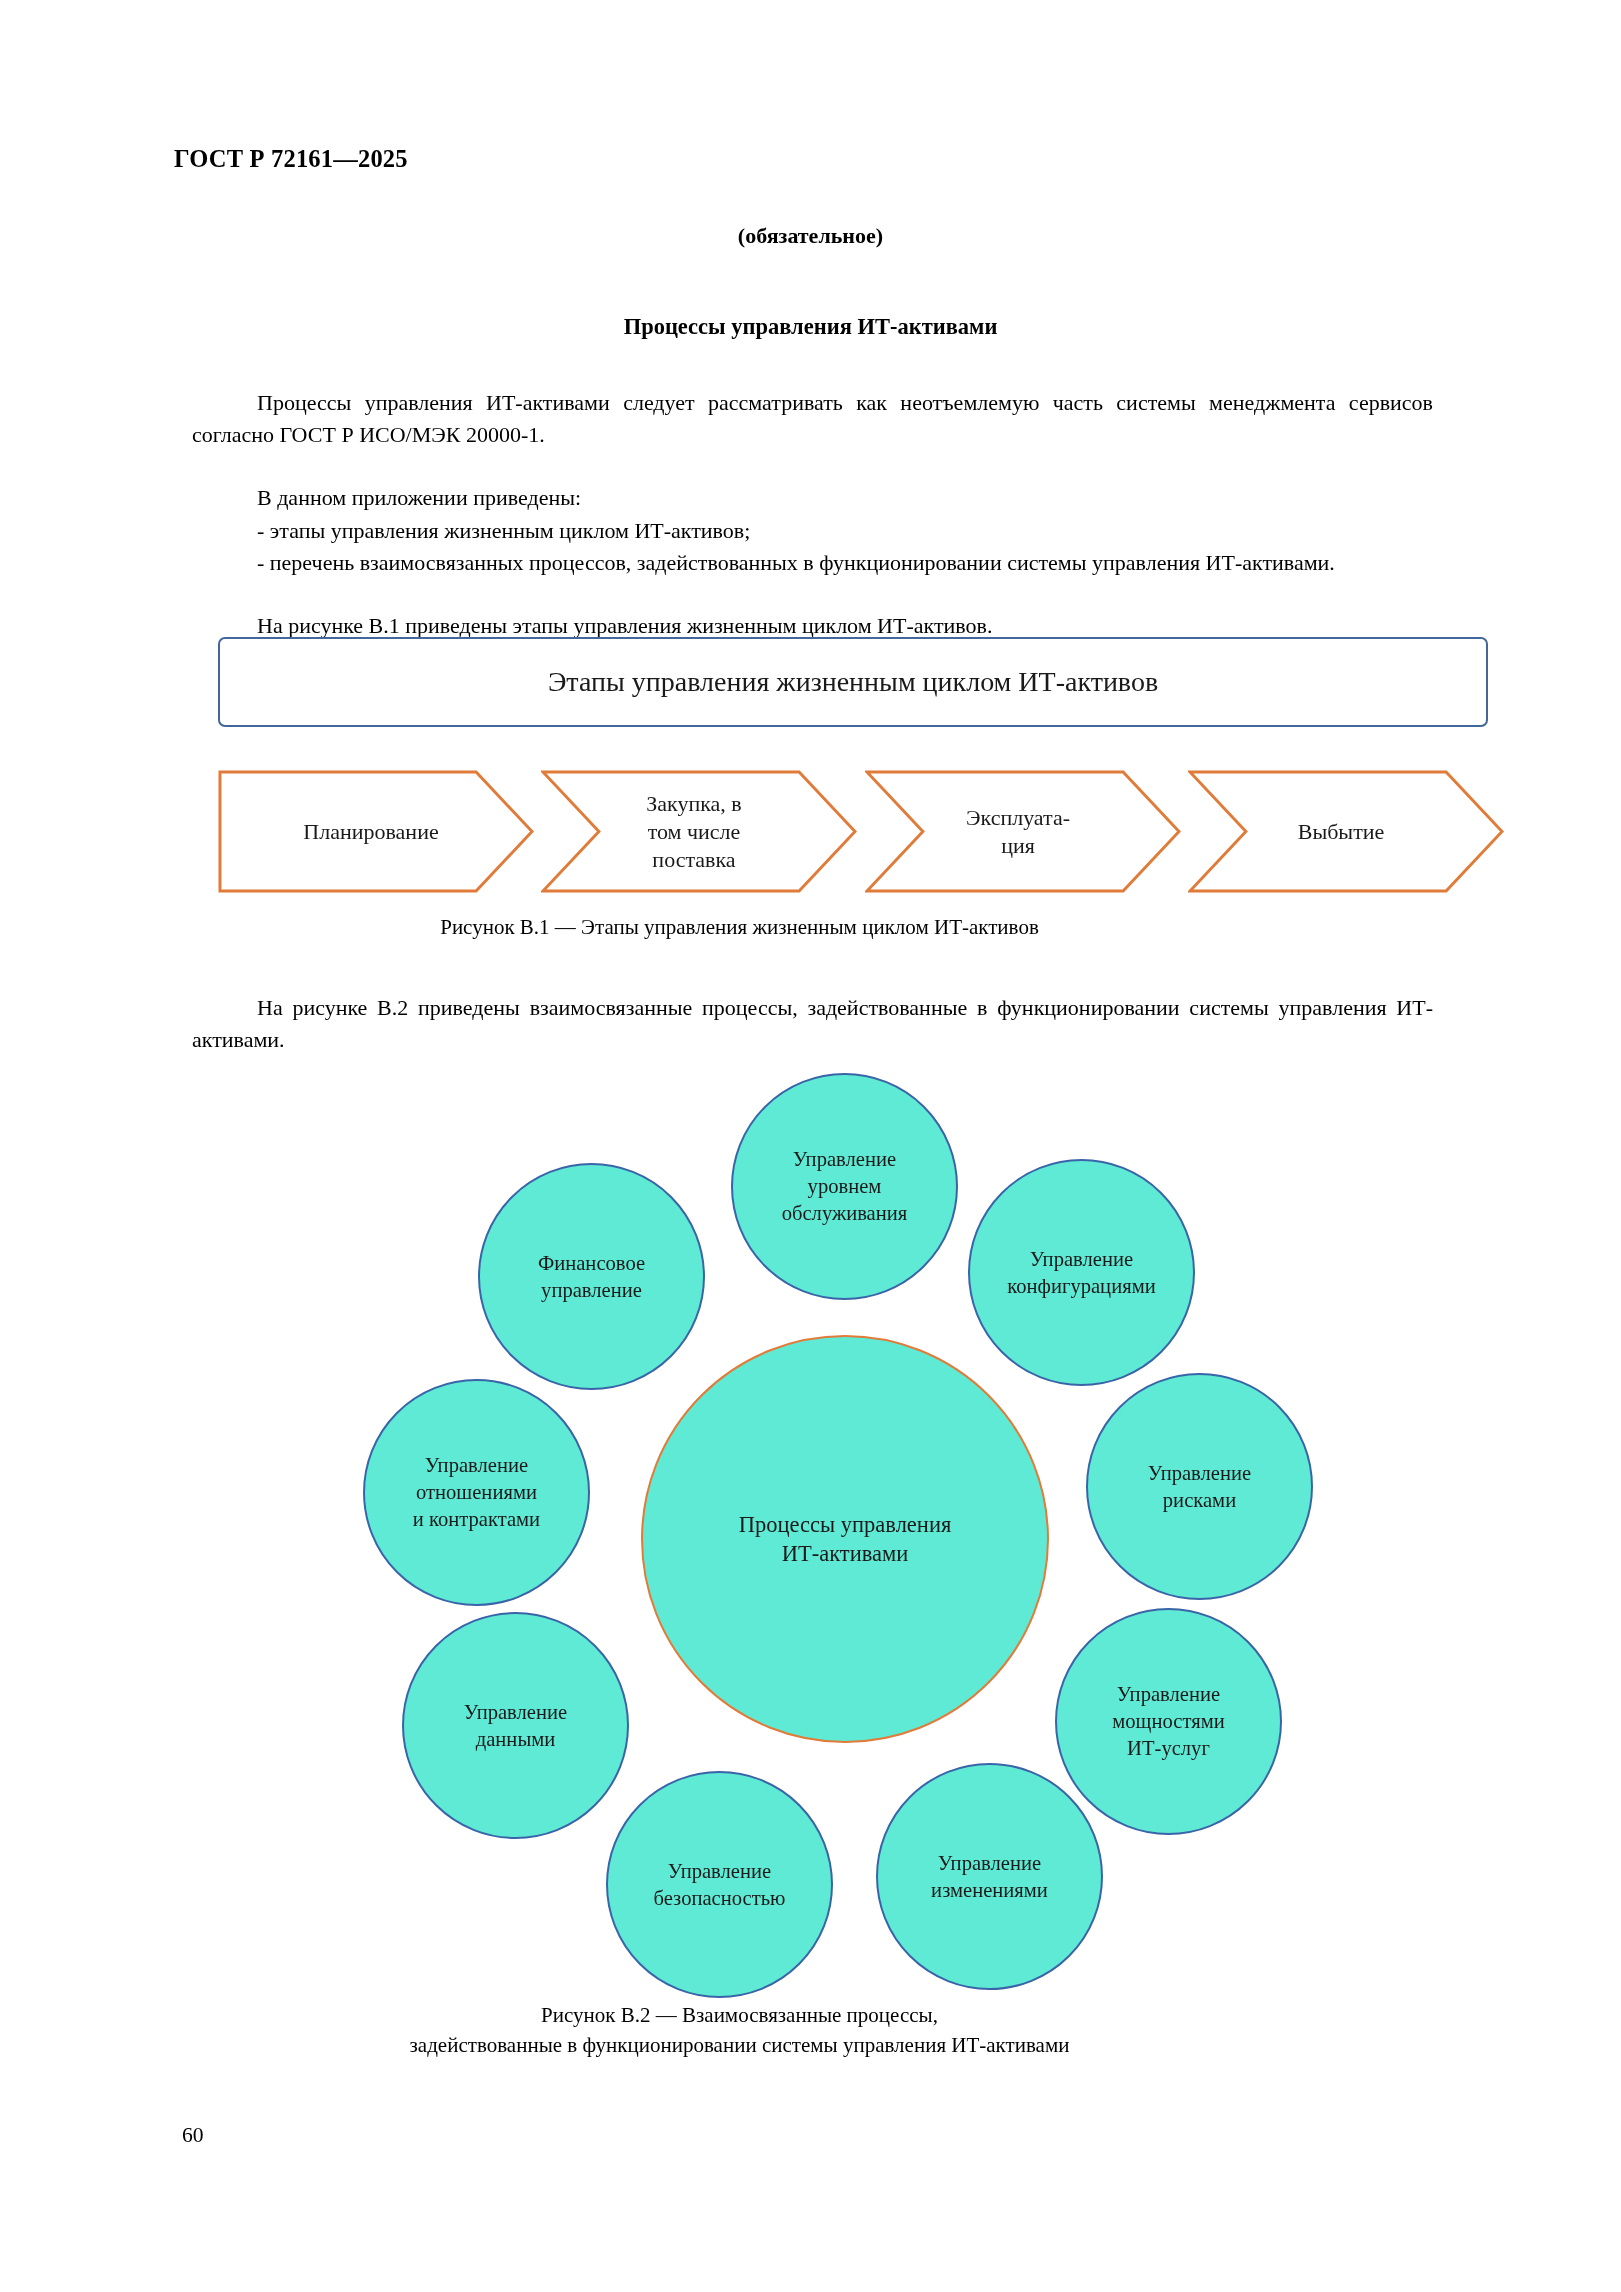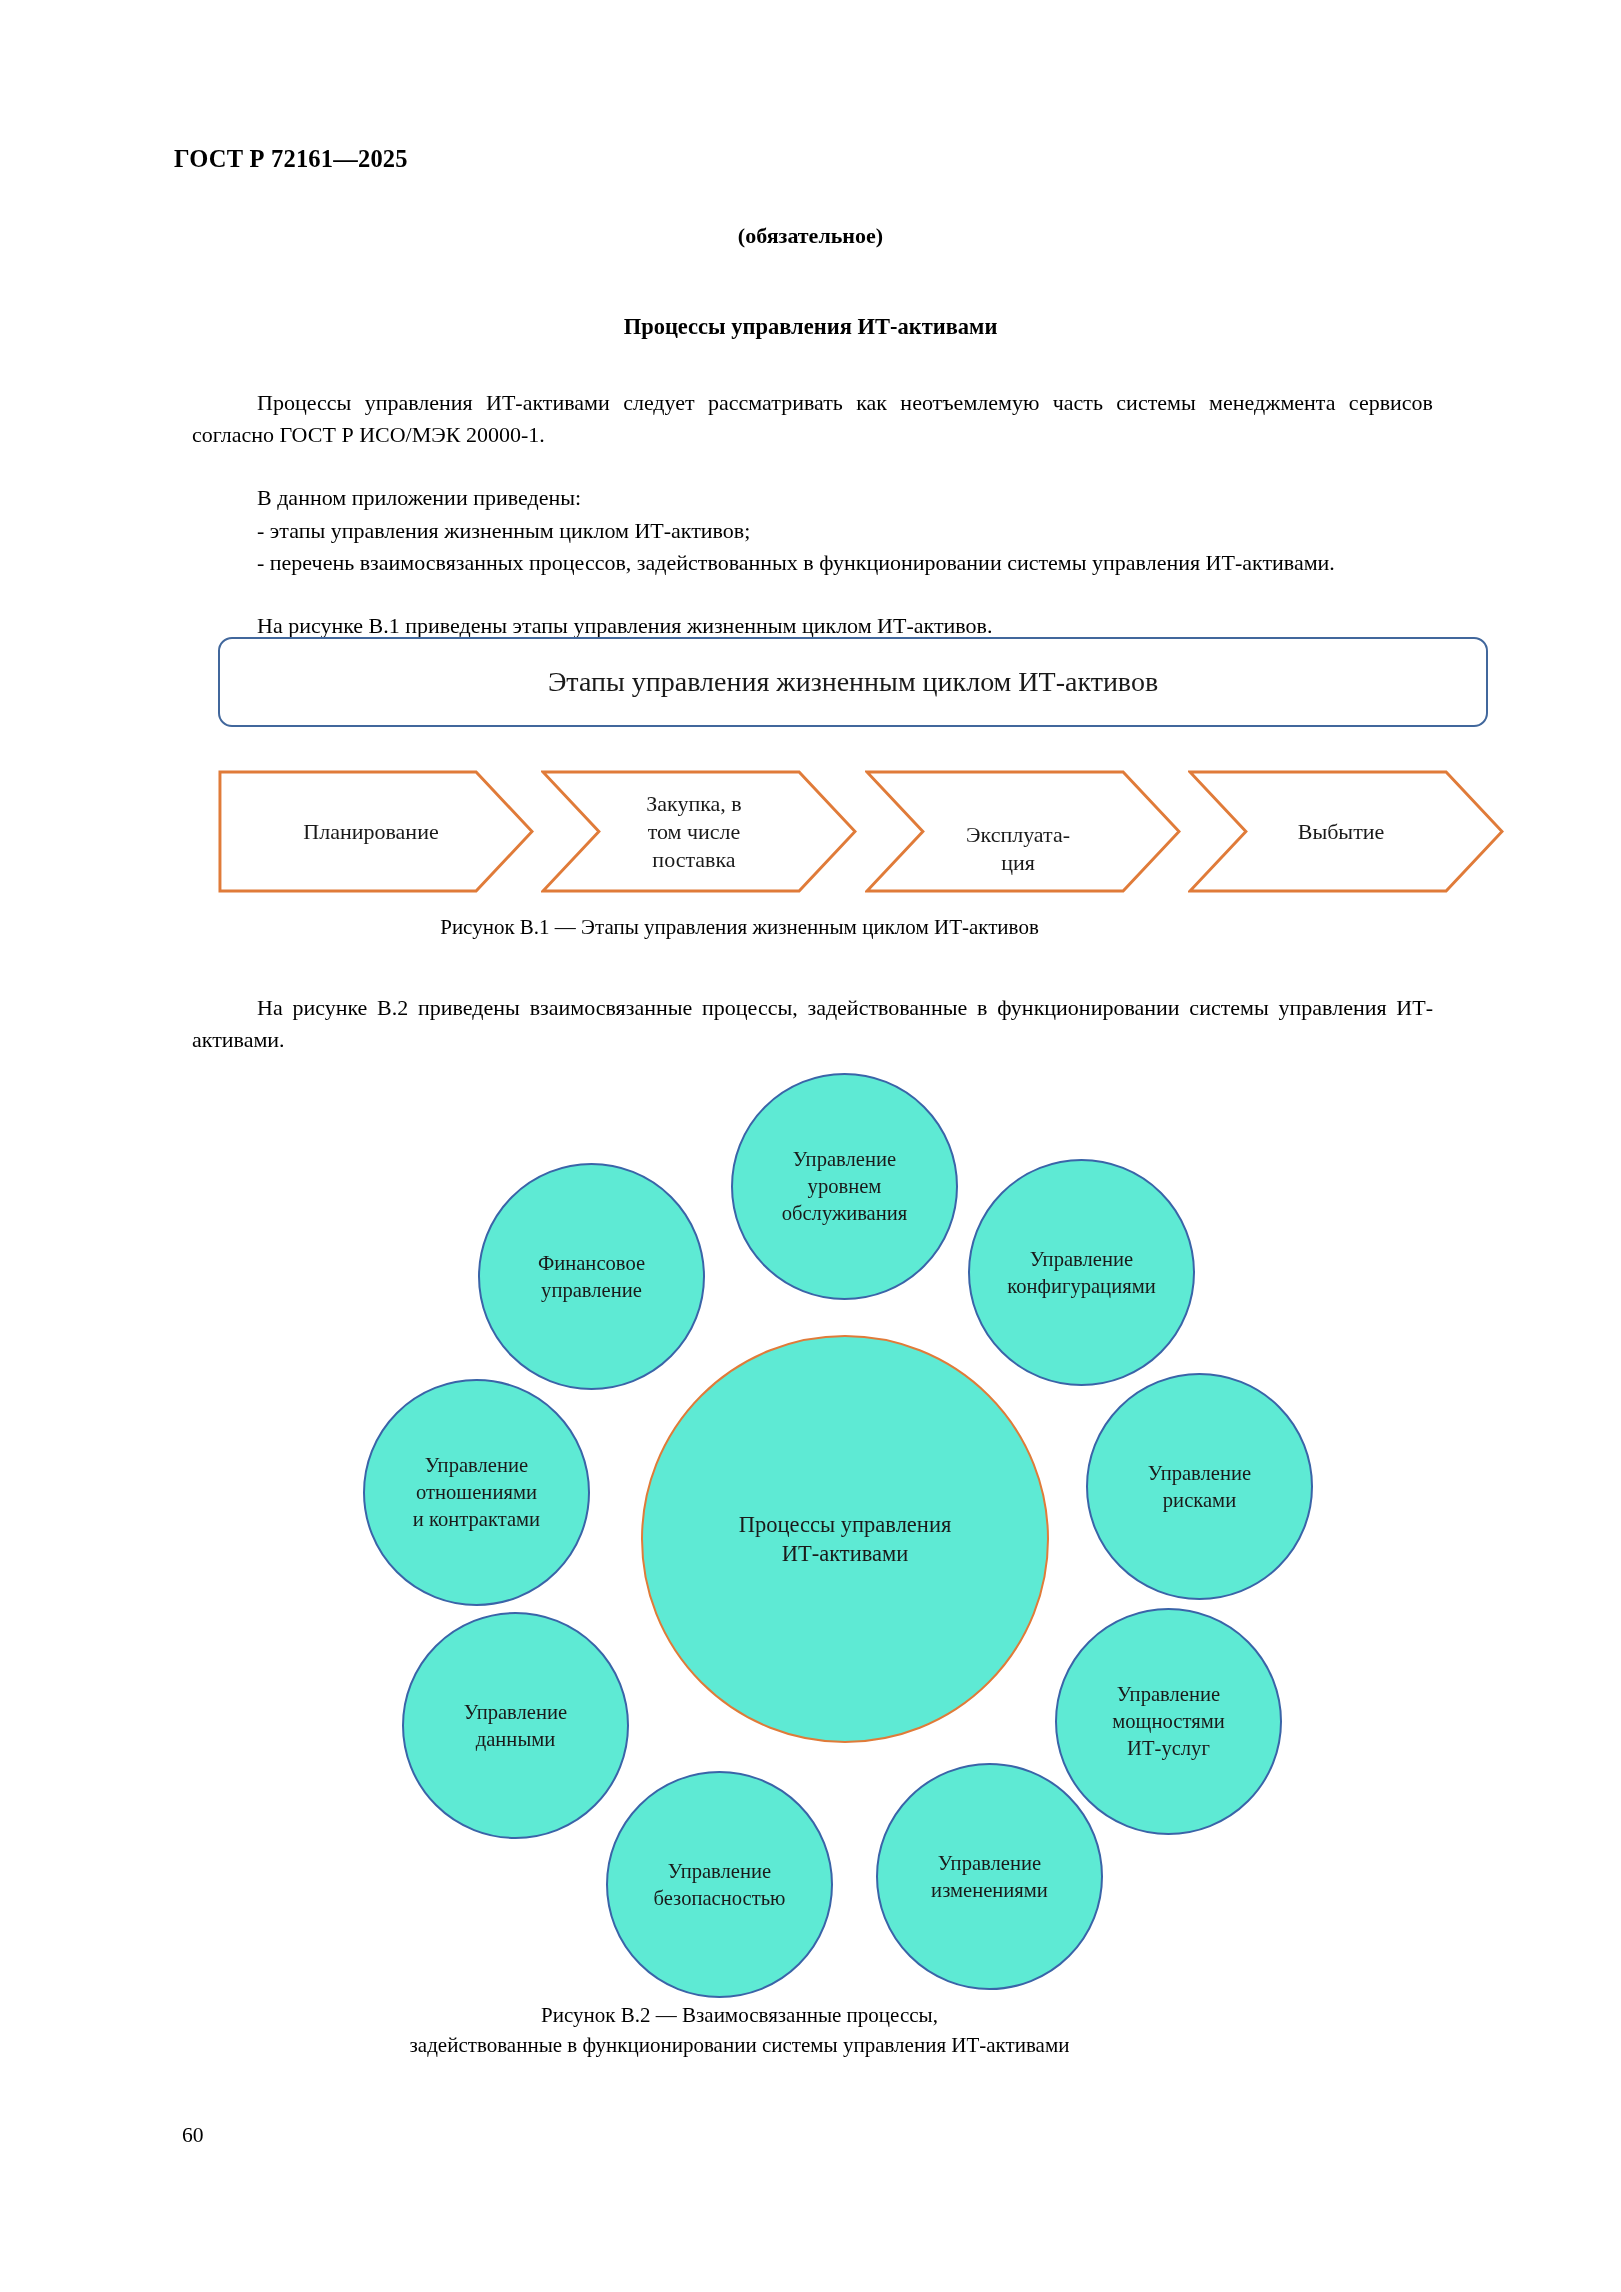--- a/index.html
+++ b/index.html
@@ -85,21 +85,21 @@
     width: 1621px;
     height: 323px;
   }
   .banner {
     position: absolute;
     left: 218px;
     top: 9.8px;
     width: 1270px;
     height: 90px;
     border: 2.5px solid #41679c;
-    border-radius: 14px;
+    border-radius: 7px;
     box-sizing: border-box;
     display: flex;
     align-items: center;
     justify-content: center;
     font-size: 28px;
     color: #1a1a1a;
     background: #ffffff;
   }
   .chevron-row {
     position: absolute;
@@ -232,21 +232,21 @@
           <polygon points="2,2 263,2 320,63 263,124 2,124 59,63 2,2" fill="#ffffff" stroke="#e07b39" stroke-width="3"></polygon>
         </svg>
         <div class="chev-label" style="white-space: pre-line;">Закупка, в
 том числе
 поставка</div>
       </div>
       <div class="chev chev-2">
         <svg viewBox="0 0 322 126" preserveAspectRatio="none">
           <polygon points="2,2 263,2 320,63 263,124 2,124 59,63 2,2" fill="#ffffff" stroke="#e07b39" stroke-width="3"></polygon>
         </svg>
-        <div class="chev-label" style="white-space: pre-line; margin-top: 17px;">Эксплуата-
+        <div class="chev-label" style="white-space: pre-line;">Эксплуата-
 ция</div>
       </div>
       <div class="chev chev-3">
         <svg viewBox="0 0 322 126" preserveAspectRatio="none">
           <polygon points="2,2 263,2 320,63 263,124 2,124 59,63 2,2" fill="#ffffff" stroke="#e07b39" stroke-width="3"></polygon>
         </svg>
         <div class="chev-label">Выбытие</div>
       </div>
     </div>
   </div>

